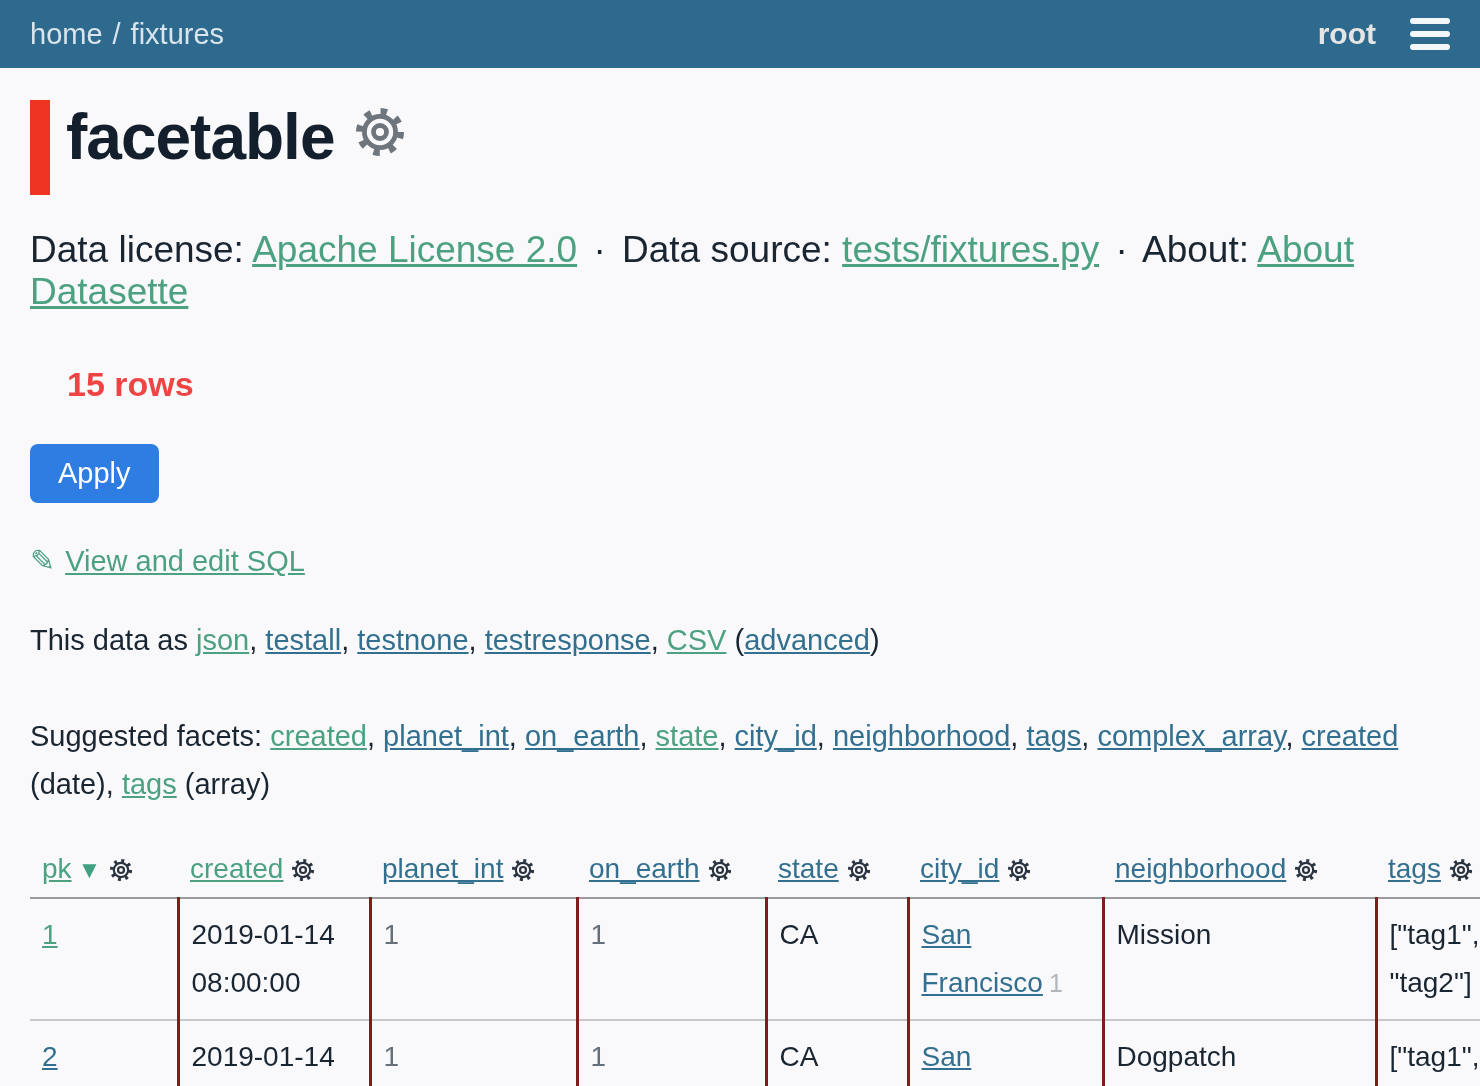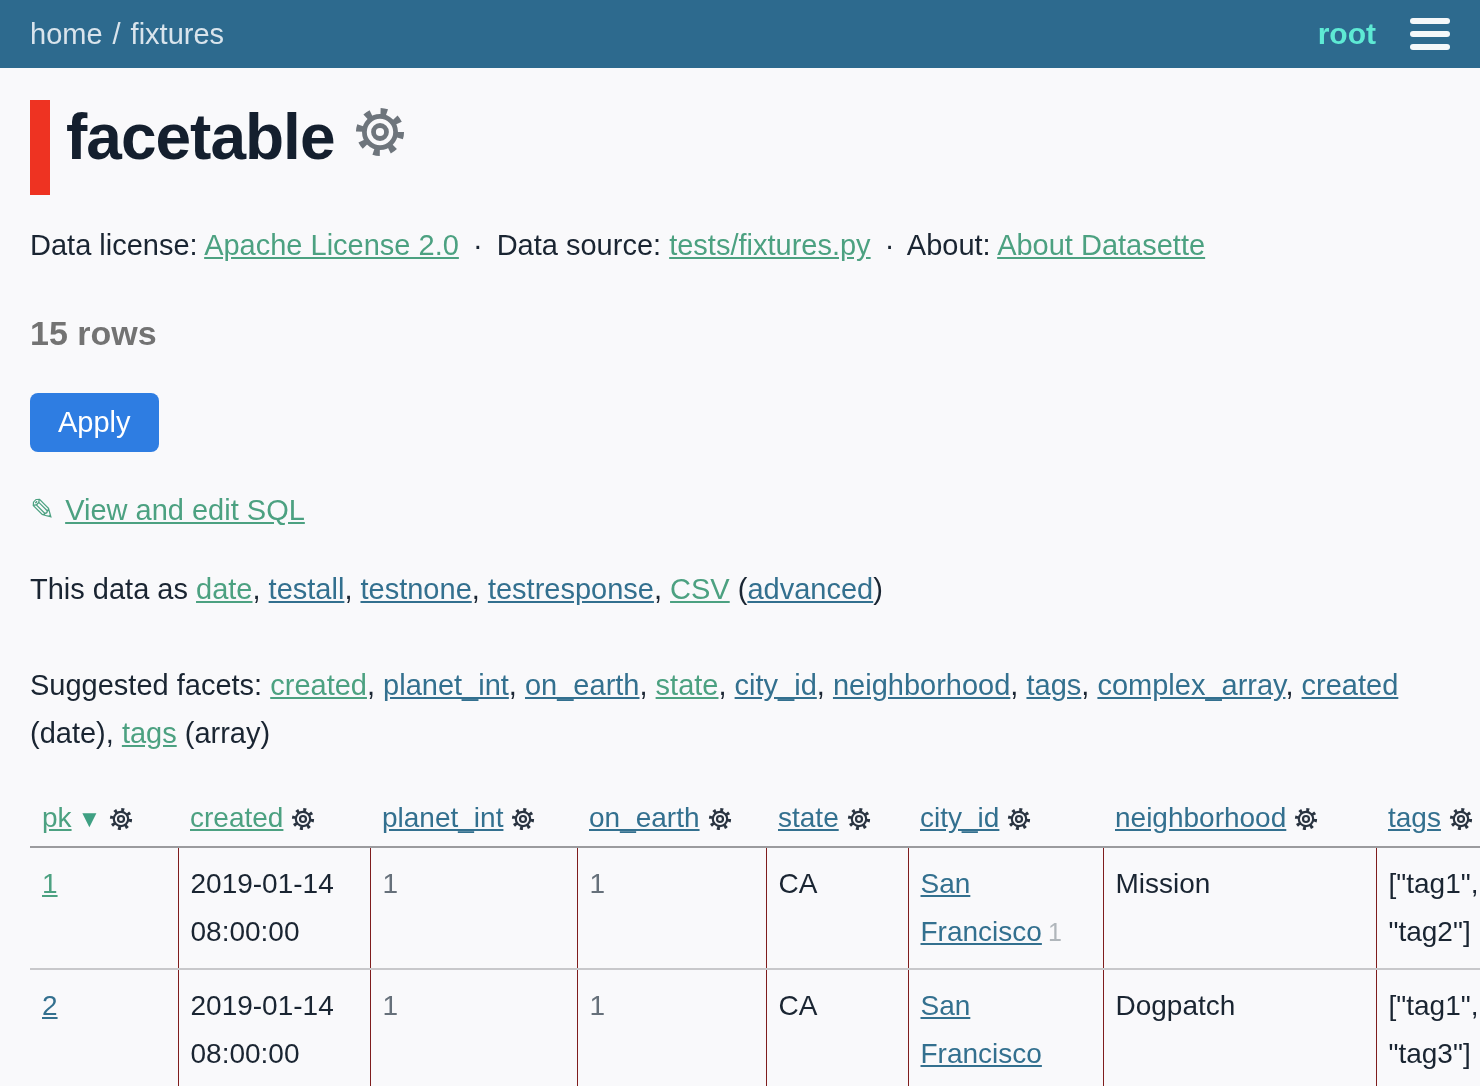--- a/index.html
+++ b/index.html
@@ -16,39 +16,39 @@
 
   
   .topbar {
     height: 68px; background: #2d6a8e; display: flex;
     align-items: center; justify-content: space-between; padding: 0 30px;
   }
   .crumbs { color: #d9e4ec; font-size: 29px; }
   .crumbs a { color: #d9e4ec; text-decoration: none; }
   .crumb-sep { margin: 0 10px; }
   .topbar-right { display: flex; align-items: center; gap: 34px; }
-  .user { color: #5eead4; font-weight: bold; font-size: 30px; }
+  .user { color: #e5e5e5; font-weight: bold; font-size: 30px; }
   .burger { display: flex; flex-direction: column; gap: 7px; cursor: pointer; }
   .burger span { display: block; width: 40px; height: 6px; background: #f4f7f9; border-radius: 3px; }
 
   main { padding: 0 30px; }
 
   
   .title-row { display: flex; margin-top: 32px; height: 95px; }
   .accent { width: 20px; height: 95px; background: #ee3322; margin-right: 16px; }
   h1 { font-size: 64px; font-weight: bold; color: #141f2e; letter-spacing: -1px; }
   .gear { display: inline-block; vertical-align: middle; color: #2a3441; }
   .gear svg { display: block; }
   .title-gear { color: #6e757c; margin-left: 20px; margin-top: 6px; }
 
   
-  .meta { margin-top: 34px; font-size: 29px; }
+  .meta { margin-top: 34px; font-size: 37px; }
   .meta .dot { margin: 0 6px; }
 
-  .rowcount { margin-top: 52px; font-size: 34px; font-weight: bold; color: #737373; }
+  .rowcount { margin-top: 52px; font-size: 34px; font-weight: bold; color: #ef4444; margin-left: 37px; }
 
   
   .filter-row { margin-top: 26px; display: flex; gap: 16px; align-items: center; }
   .fake-select {
     height: 62px; background: #f6f6f7; border: 1px solid #d8d8dc; border-radius: 9px;
     display: flex; align-items: center; justify-content: space-between;
     padding: 0 20px 0 24px; color: #1a2532; cursor: pointer;
     box-shadow: 0 1px 1px rgba(0,0,0,0.04);
   }
   .sel-column { width: 235px; }
@@ -79,21 +79,21 @@
     text-align: left; font-weight: normal; font-size: 28px;
     padding: 8px 12px 12px 12px; border-bottom: 2px solid #9b9b9e;
     white-space: nowrap; overflow: visible;
   }
   th .gear { vertical-align: -4px; margin-left: 8px; }
   .sort-icon { color: #3fa083; font-size: 24px; margin-left: 6px; }
   td {
     vertical-align: top; font-size: 28px; line-height: 1.72;
     padding: 12px 12px; border-bottom: 2px solid #c8c8cb;
   }
-  tbody td + td { border-left: 1px solid #7f1d1d; }
+  tbody td + td { border-left: 3px solid #7f1d1d; }
   td.num { color: #66707a; }
   .fk-count { color: #b0b6bb; font-size: 25px; margin-left: 6px; text-decoration: none; }
 </style>
 </head>
 <body>
 
 <svg width="0" height="0" style="position:absolute">
   <defs>
     <g id="gear-shape">
       <circle cx="12" cy="12" r="3" fill="none" stroke="currentColor" stroke-width="2.2"></circle>
@@ -143,21 +143,21 @@
   <h2 class="rowcount">15 rows</h2>
 
 
   <button class="apply-btn">Apply</button>
 
   <p class="sql-row">
     <span class="pencil">✎</span><a class="green">View and edit SQL</a>
   </p>
 
   <p class="export-row">
-    <span>This data as </span><a class="green">date</a><span>, </span><a class="blue">testall</a><span>, </span><a class="blue">testnone</a><span>, </span><a class="blue">testresponse</a><span>, </span><a class="green">CSV</a><span> (</span><a class="blue">advanced</a><span>)</span>
+    <span>This data as </span><a class="green">json</a><span>, </span><a class="blue">testall</a><span>, </span><a class="blue">testnone</a><span>, </span><a class="blue">testresponse</a><span>, </span><a class="green">CSV</a><span> (</span><a class="blue">advanced</a><span>)</span>
   </p>
 
   <p class="facets-row">
     <span>Suggested facets: </span><a class="green">created</a><span>, </span><a class="blue">planet_int</a><span>, </span><a class="blue">on_earth</a><span>, </span><a class="green">state</a><span>, </span><a class="blue">city_id</a><span>, </span><a class="blue">neighborhood</a><span>, </span><a class="blue">tags</a><span>, </span><a class="blue">complex_array</a><span>, </span><a class="blue">created</a><span> (date), </span><a class="green">tags</a><span> (array)</span>
   </p>
 
   <table>
     <colgroup>
       <col style="width:148px">
         <col style="width:192px">

